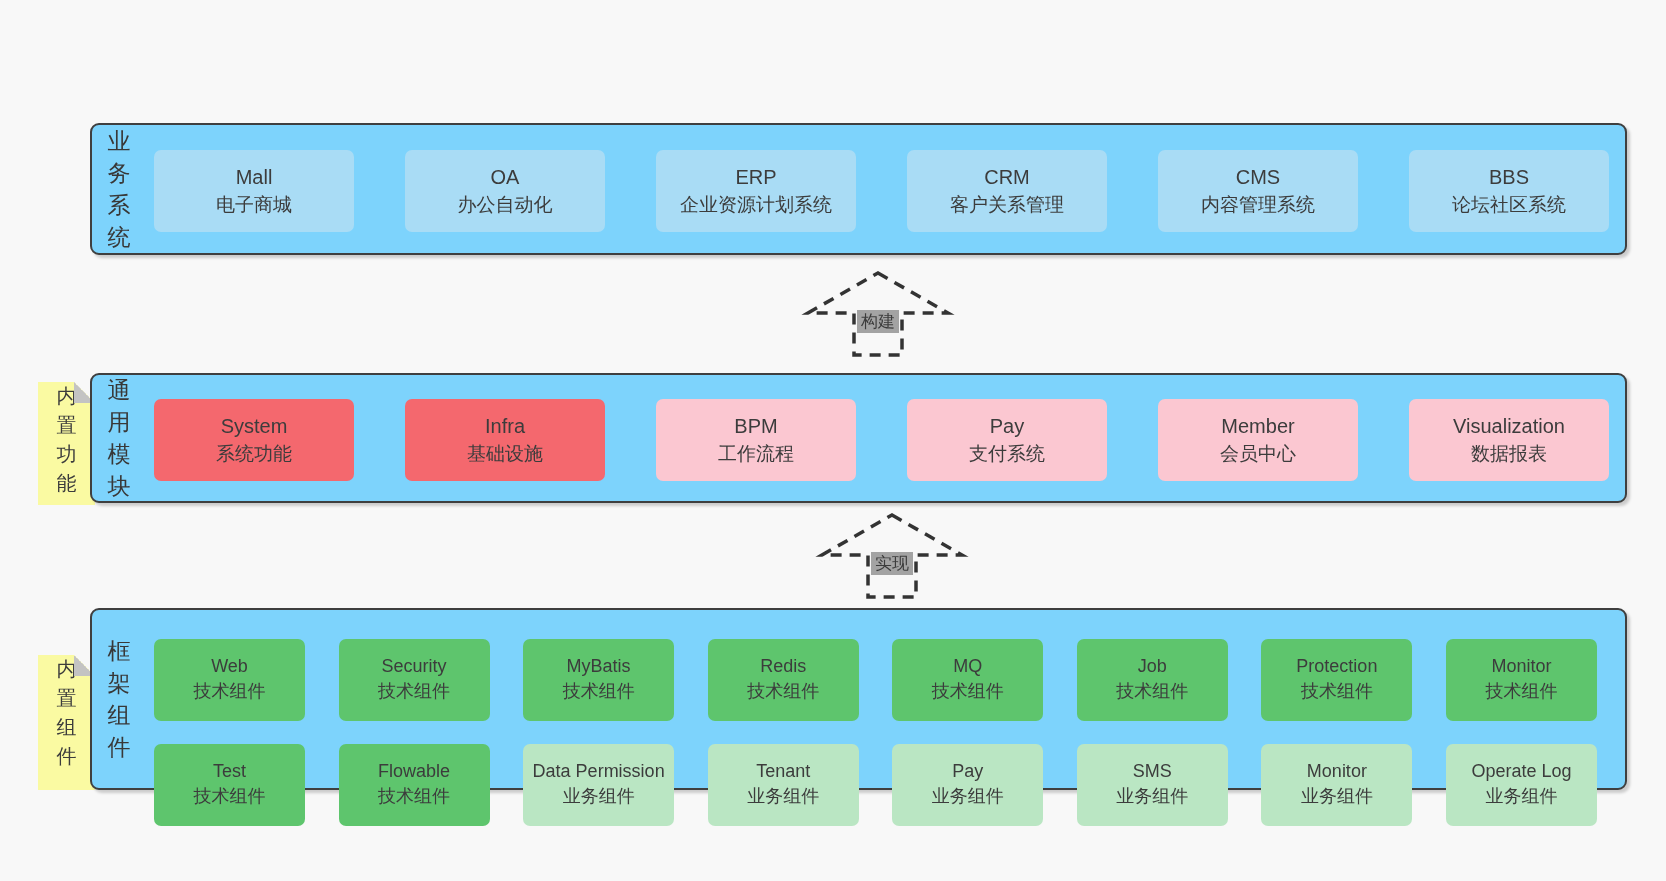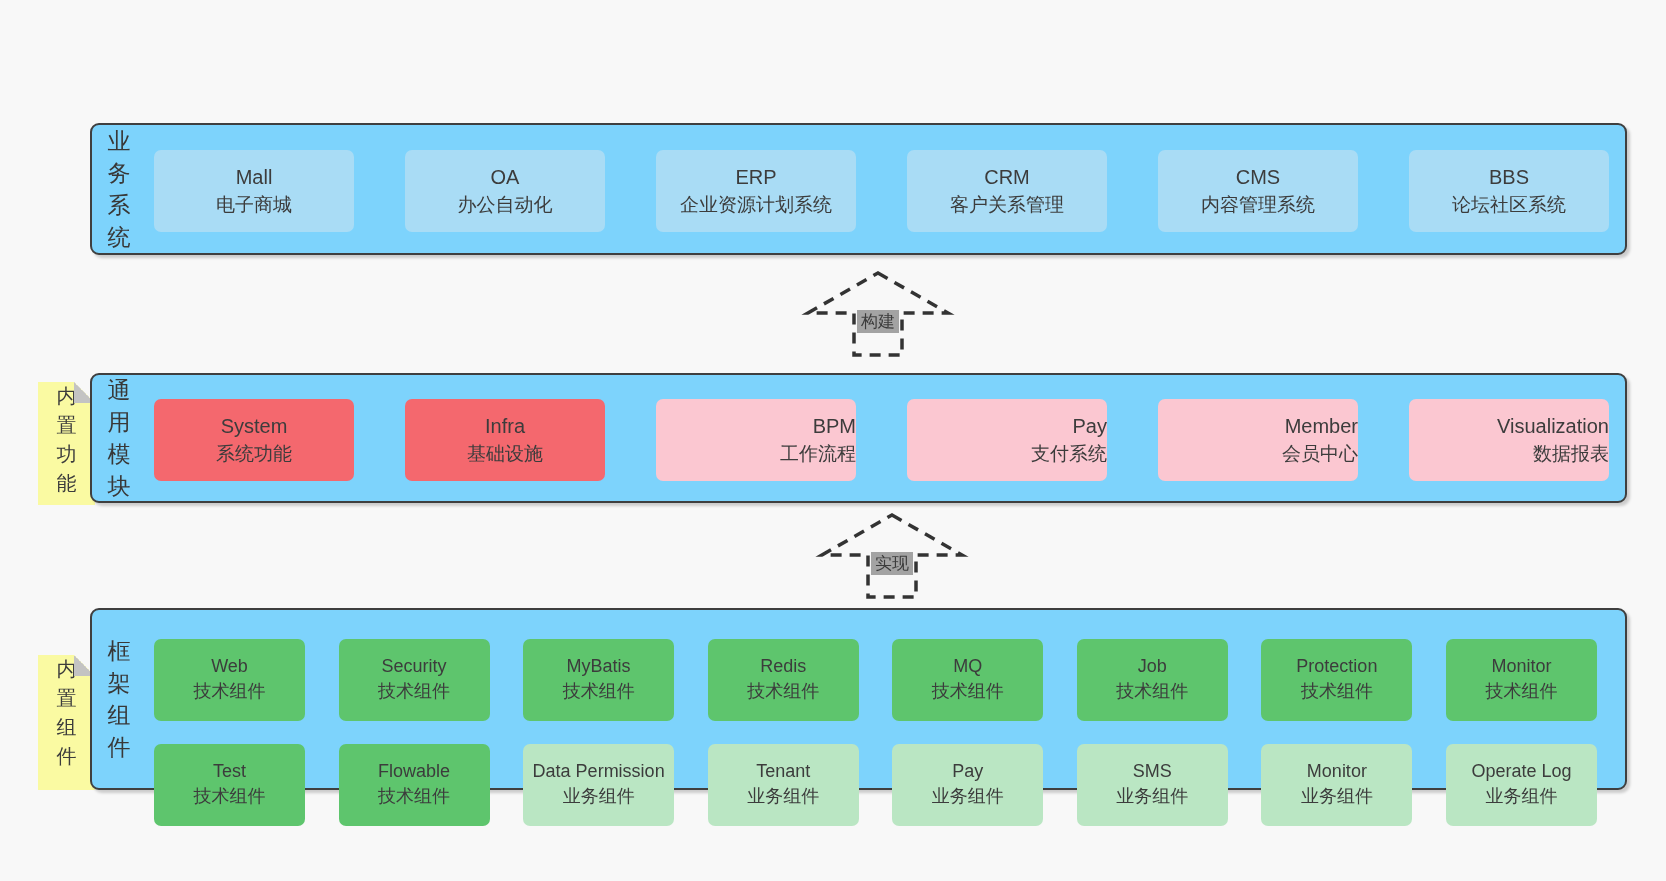--- a/index.html
+++ b/index.html
@@ -43,21 +43,21 @@
     text-align:center; line-height:1.42;
   }
   .node .t { font-size:20px; }
   .node .s { font-size:19px; }
   .sm .node { width:151px; }
   .sm .node .t { font-size:18px; line-height:1.32; }
   .sm .node .s { font-size:18px; line-height:1.42;text-align:center; }
 
   .blue       { background:#a9dcf5; }
   .red        { background:#f4686e; }
-  .pink       { background:#fbc7d1;align-items:flex-end; }
+  .pink       { background:#fbc7d1; }
   .green      { background:#5ec56d; }
   .lightgreen { background:#bae6c3; }
 
   
   .sticky {
     position:absolute; left:38px; width:57px;
     background:#fafaa2;
     box-shadow:2px 2px 3px rgba(0,0,0,0.18);
     clip-path:polygon(0 0, calc(100% - 21px) 0, 100% 21px, 100% 100%, 0 100%);
     display:flex; align-items:flex-start; justify-content:center;

